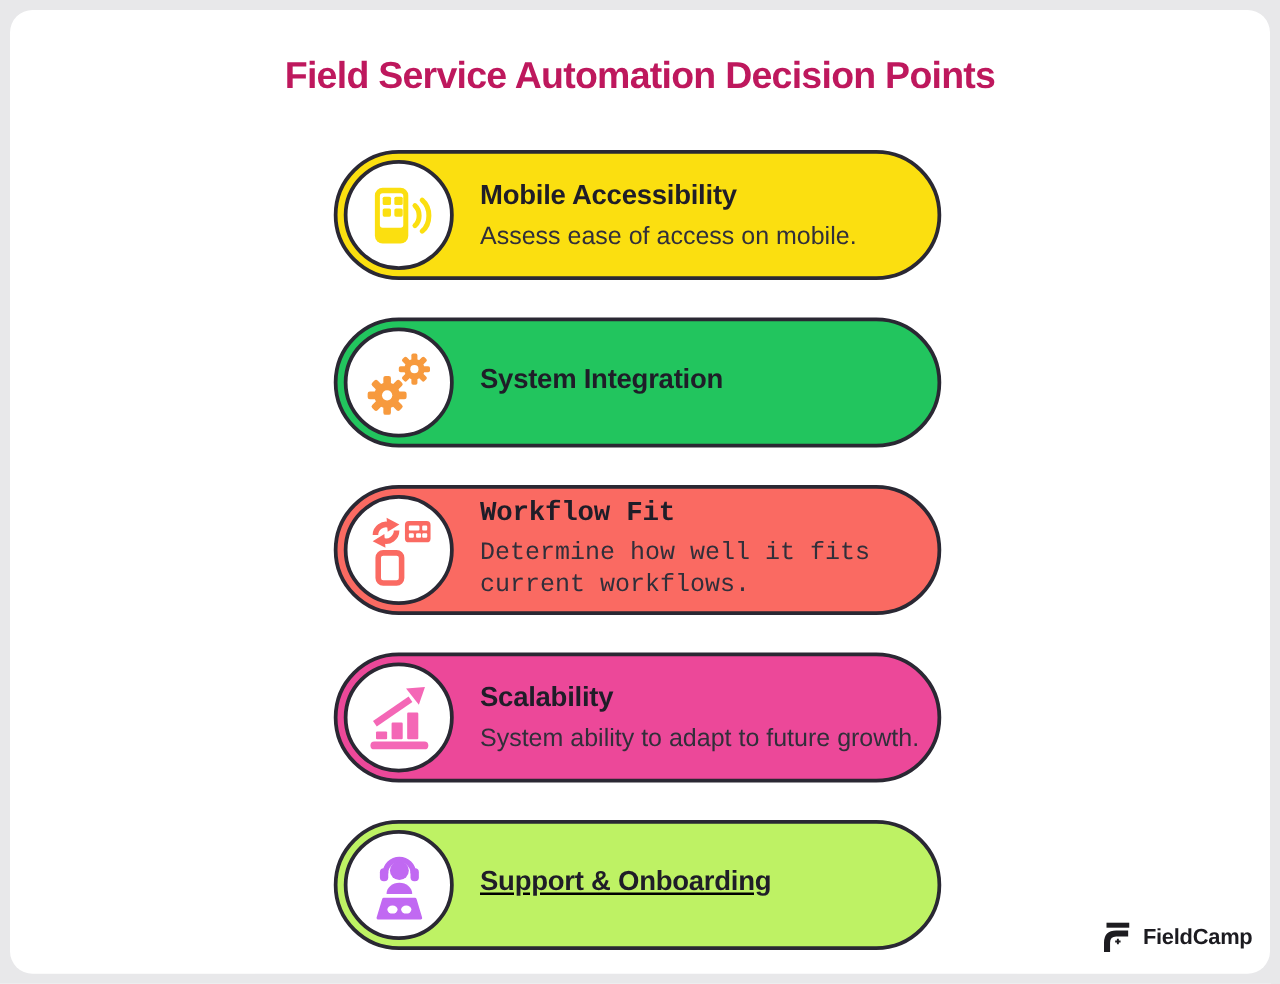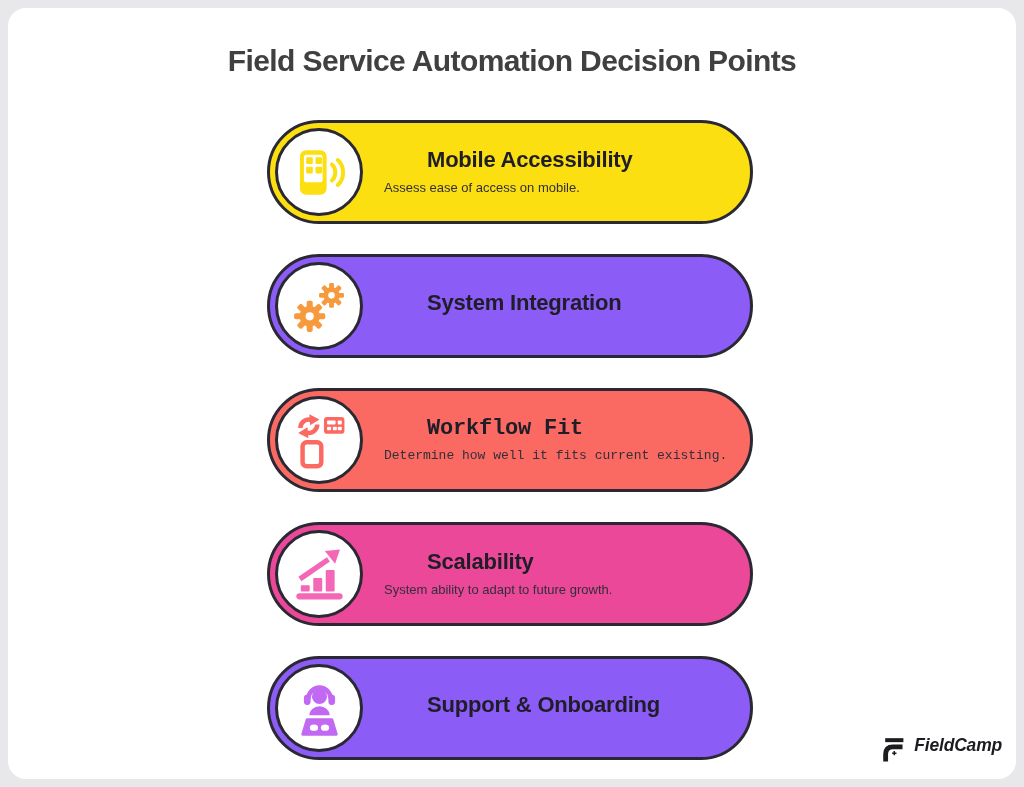--- a/index.html
+++ b/index.html
@@ -16,21 +16,21 @@
     background: #ffffff;
     border-radius: 18px;
   }
   .page-title {
     position: absolute;
     top: 44px; left: 0; right: 0;
     text-align: center;
     font-size: 30px;
     font-weight: bold;
     letter-spacing: -0.6px;
-    color: #404040;
+    color: #be185d;
   }
   .rows {
     position: absolute;
     left: 267px; top: 120px;
     width: 486px;
     display: flex;
     flex-direction: column;
     gap: 30px;
   }
   .row {
@@ -52,34 +52,33 @@
     justify-content: center;
   }
   .badge svg { width: 57px; height: 57px; display: block; }
   .texts { flex: 1; margin-left: 21px; padding-right: 8px; }
   .row-title {
     font-size: 22px;
     font-weight: bold;
     color: #1f1d28;
     letter-spacing: -0.2px;
     margin-bottom: 7px;
-    margin-left: 43px;
   }
   .row-sub {
-    font-size: 13px;
+    font-size: 20px;
     line-height: 1.3;
     color: #312f3a;
     white-space: pre-line;
   }
   .brand {
     position: absolute;
     right: 22px; top: 735px;
     display: flex;
+    align-items: center;
     gap: 8px;
-    font-style: italic;
   }
   .brand-name {
     font-size: 17.5px;
     font-weight: bold;
     letter-spacing: -0.2px;
     color: #1c1b20;
   }
 </style>
 </head>
 <body>
@@ -102,21 +101,21 @@
         <path d="M46 23 c5 4.5 5 13.5 0 18" stroke="currentColor" stroke-width="4.5" fill="none" stroke-linecap="round"></path>
         <path d="M52.5 18 c8 7 8 21 0 28" stroke="currentColor" stroke-width="4.5" fill="none" stroke-linecap="round"></path>
       </svg>
     </div>
     <div class="texts">
       <div class="row-title">Mobile Accessibility</div>
       <div class="row-sub">Assess ease of access on mobile.</div>
     </div>
   </div>
 
-  <div class="row" style="background: #8b5cf6;">
+  <div class="row" style="background: #22c55e;">
     <div class="badge" style="color: rgb(247, 154, 62);">
       <svg viewBox="0 0 64 64">
         <g fill="currentColor" transform="translate(21,43)">
           <g>
             <rect x="-3.4" y="-17.5" width="6.8" height="10" rx="2"></rect>
             <rect x="-3.4" y="-17.5" width="6.8" height="10" rx="2" transform="rotate(45)"></rect>
             <rect x="-3.4" y="-17.5" width="6.8" height="10" rx="2" transform="rotate(90)"></rect>
             <rect x="-3.4" y="-17.5" width="6.8" height="10" rx="2" transform="rotate(135)"></rect>
             <rect x="-3.4" y="-17.5" width="6.8" height="10" rx="2" transform="rotate(180)"></rect>
             <rect x="-3.4" y="-17.5" width="6.8" height="10" rx="2" transform="rotate(225)"></rect>
@@ -158,21 +157,21 @@
         <rect x="40.5" y="9.5" width="9.5" height="4.5" rx="1" fill="#fff"></rect>
         <rect x="52.5" y="9.5" width="4.5" height="4.5" rx="1" fill="#fff"></rect>
         <rect x="40.5" y="16.5" width="4.5" height="4" rx="1" fill="#fff"></rect>
         <rect x="47" y="16.5" width="4.5" height="4" rx="1" fill="#fff"></rect>
         <rect x="52.5" y="16.5" width="4.5" height="4" rx="1" fill="#fff"></rect>
         <rect x="13" y="34" width="21" height="27" rx="4.5" fill="none" stroke="currentColor" stroke-width="5"></rect>
       </svg>
     </div>
     <div class="texts">
       <div class="row-title">Workflow Fit</div>
-      <div class="row-sub">Determine how well it fits current existing.</div>
+      <div class="row-sub">Determine how well it fits current workflows.</div>
     </div>
   </div>
 
   <div class="row" style="background: #ec4899;">
     <div class="badge" style="color: rgb(244, 103, 182);">
       <svg viewBox="0 0 64 64">
         <g fill="currentColor">
           <rect x="6" y="53" width="52" height="7" rx="3.5"></rect>
           <rect x="11" y="44" width="10" height="7" rx="1"></rect>
           <rect x="25" y="36" width="10" height="15" rx="1"></rect>
@@ -181,21 +180,21 @@
           <polygon points="38,5.5 55,4 49.5,20"></polygon>
         </g>
       </svg>
     </div>
     <div class="texts">
       <div class="row-title">Scalability</div>
       <div class="row-sub">System ability to adapt to future growth.</div>
     </div>
   </div>
 
-  <div class="row" style="background: #8b5cf6;">
+  <div class="row" style="background: #bef264; text-decoration: underline;">
     <div class="badge" style="color: rgb(193, 105, 242);">
       <svg viewBox="0 0 64 64">
         <g fill="currentColor">
           <circle cx="32" cy="18.5" r="8.5"></circle>
           <path d="M19.5 21 a 12.5 12.5 0 0 1 25 0" fill="none" stroke="currentColor" stroke-width="5"></path>
           <rect x="14.5" y="16.5" width="7.5" height="11.5" rx="3.5"></rect>
           <rect x="42" y="16.5" width="7.5" height="11.5" rx="3.5"></rect>
           <path d="M20.5 39.5 a 11.5 10 0 0 1 23 0 Z"></path>
           <path d="M13 61 L18 44.5 L46 44.5 L51 61 Z" stroke="currentColor" stroke-width="3" stroke-linejoin="round"></path>
           <ellipse cx="25.8" cy="53.5" rx="4.6" ry="3.6" fill="#fff"></ellipse>

